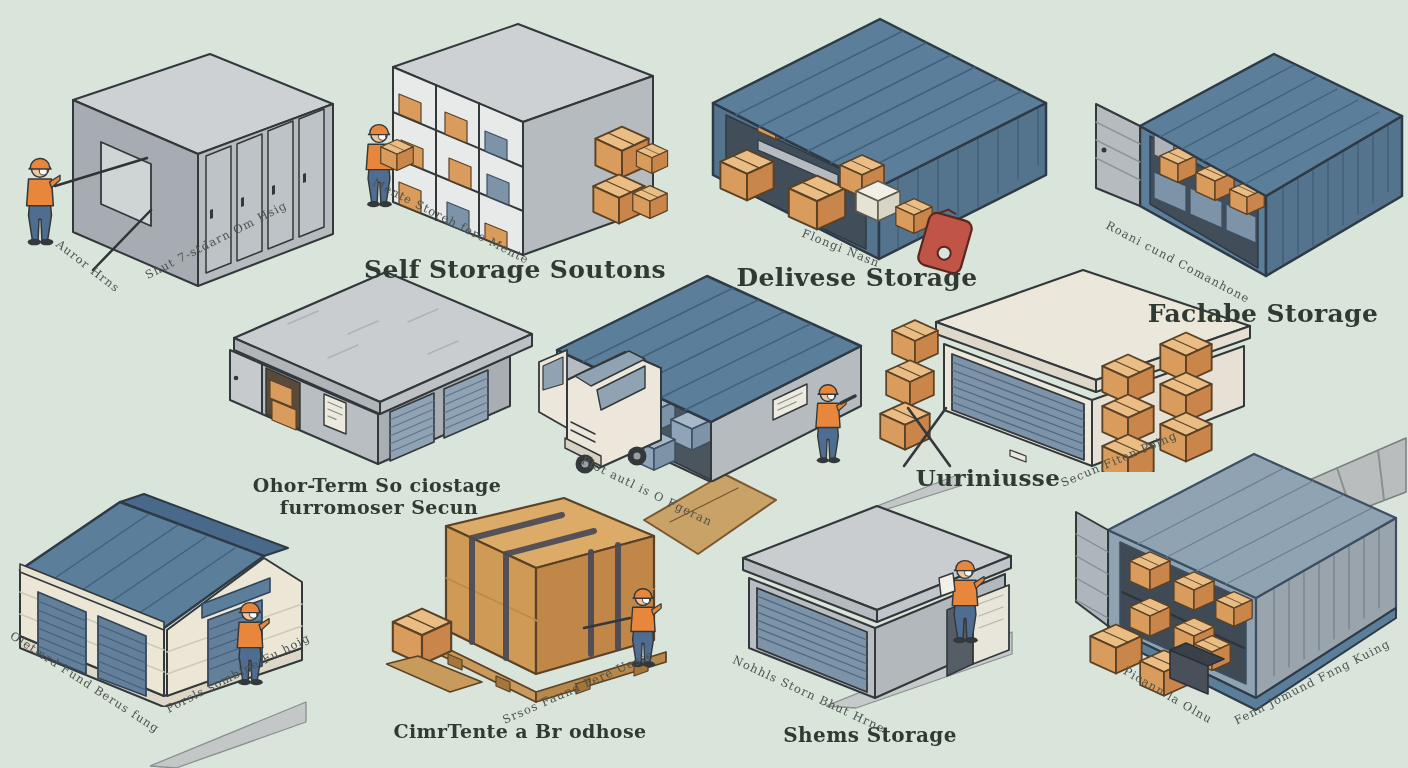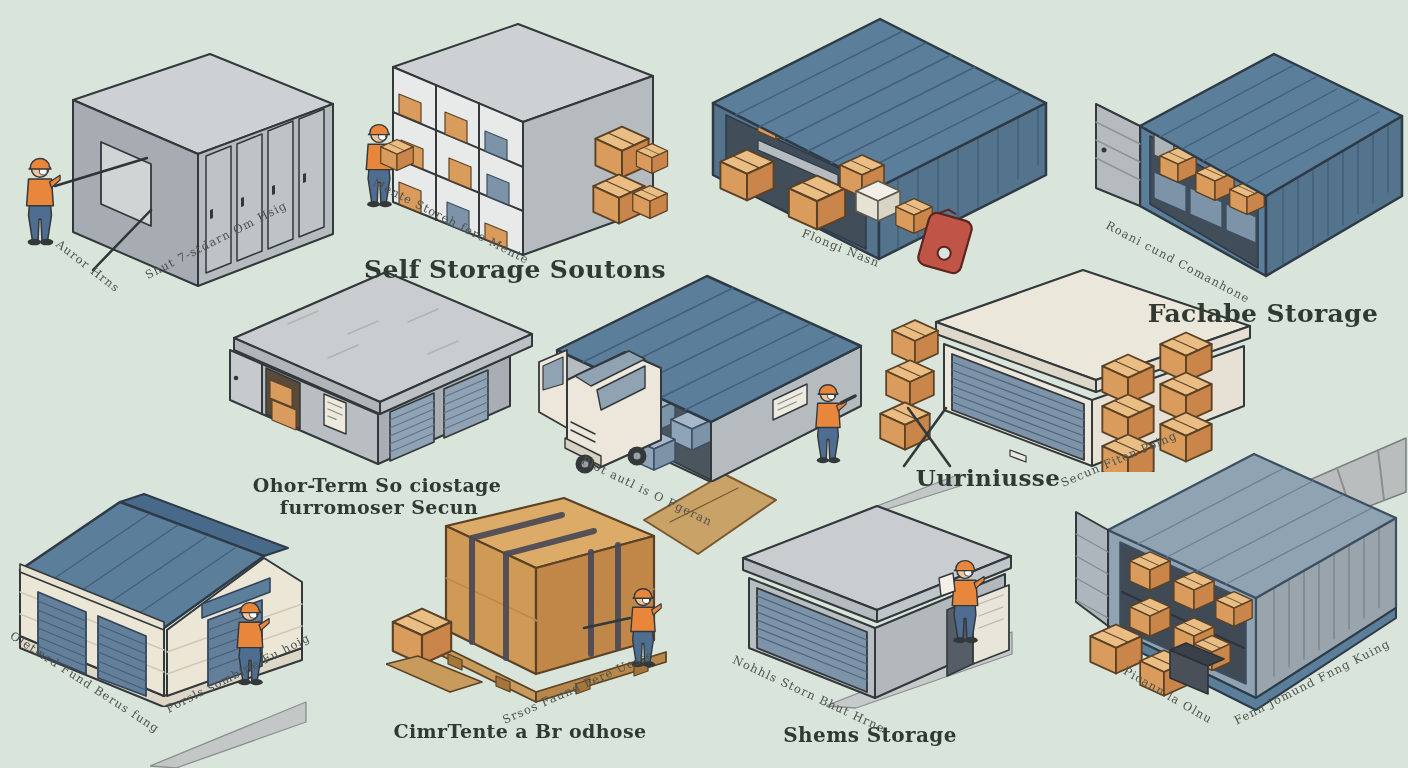--- a/index.html
+++ b/index.html
@@ -329,20 +329,21 @@
       <use href="#sym-box" x="64" y="236" width="52" height="50"></use>
       <g stroke="#2c3138" stroke-width="1.6">
         <path d="M96,238 L134,254 L134,282 L96,266 Z" fill="#4a505a"></path>
         <path d="M96,238 L112,231 L150,247 L134,254 Z" fill="#3a4049"></path>
       </g>
     </svg>
   </section>
 
   <div class="labels">
     <div class="title" style="left:515px;top:255px">Self Storage Soutons</div>
+    <div class="title" style="left:857px;top:263px">Delivese Storage</div>
     <div class="title" style="left:1263px;top:299px">Faclabe Storage</div>
     <div class="title sm" style="left:377px;top:474px">Ohor-Term So ciostage</div>
     <div class="title sm" style="left:379px;top:496px">furromoser Secun</div>
     <div class="title" style="left:988px;top:464px;font-size:23px">Uuriniusse</div>
     <div class="title sm" style="left:520px;top:720px">CimrTente a Br odhose</div>
     <div class="title" style="left:870px;top:723px;font-size:20px">Shems Storage</div>
 
     <div class="cap" style="left:88px;top:266px;transform:translate(-50%,-50%) rotate(38deg)">Auror Hrns</div>
     <div class="cap" style="left:216px;top:240px;transform:translate(-50%,-50%) rotate(-27deg)">Shut 7-stdarn Om Hsig</div>
     <div class="cap" style="left:451px;top:221px;transform:translate(-50%,-50%) rotate(27deg)">Mente Storeh fero Mente</div>

